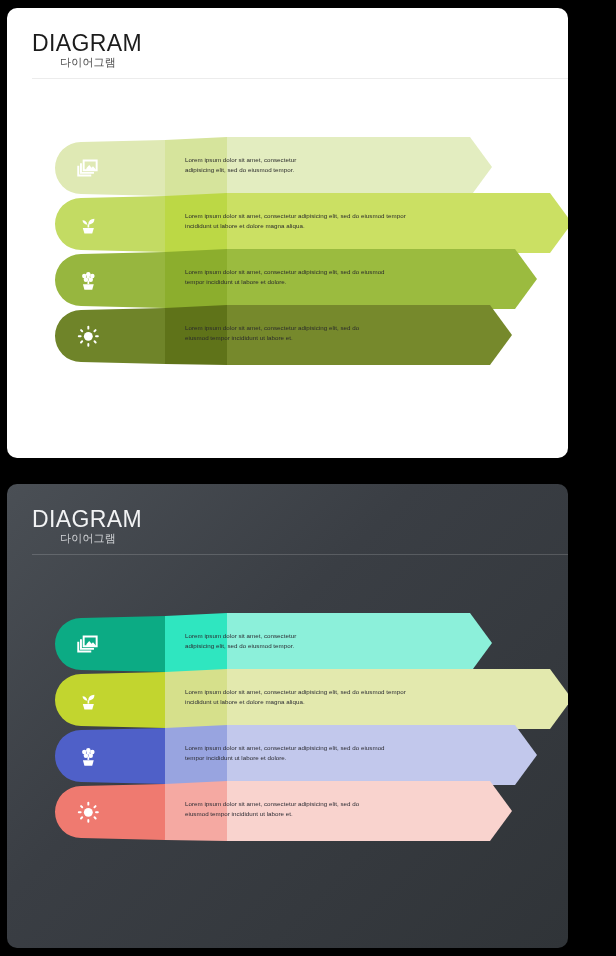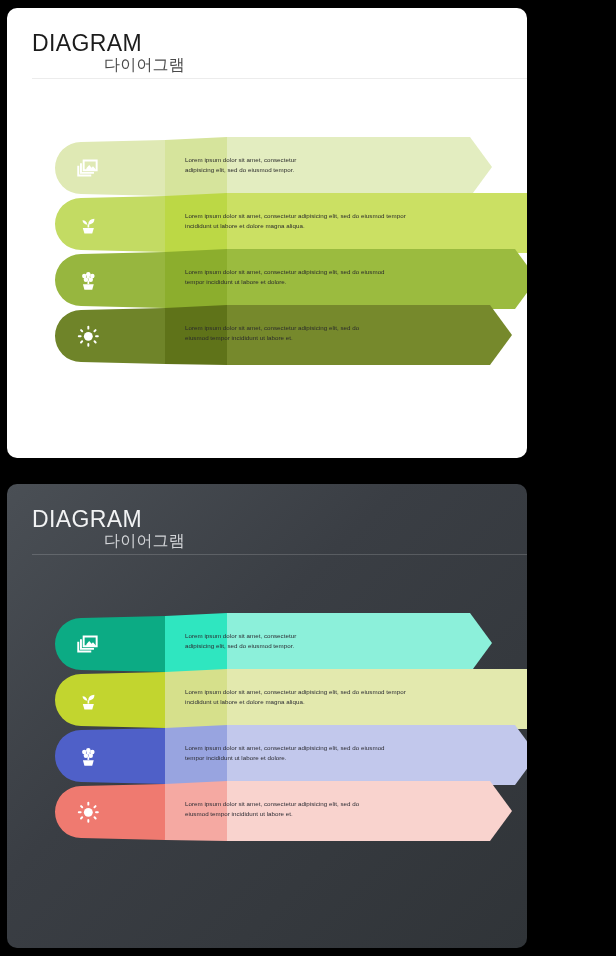--- a/index.html
+++ b/index.html
@@ -7,21 +7,21 @@
     width: 616px; height: 956px;
     background: #000000;
     font-family: "Liberation Sans", sans-serif;
     overflow: hidden;
   }
   .stage { position: relative; width: 616px; height: 956px; background: #000; }
 
   .panel {
     position: absolute;
     left: 7px;
-    width: 520px;
+    width: 561px;
     border-radius: 10px;
     overflow: hidden;
   }
   .panel-light {
     top: 8px; height: 450px;
     background: #ffffff;
   }
   .panel-dark {
     top: 484px; height: 464px;
     background: linear-gradient(135deg, #4a4f55 0%, #3a3e44 40%, #303438 100%);
@@ -31,23 +31,22 @@
   .title {
     position: absolute;
     left: 25px; top: 22px;
     font-size: 23px;
     letter-spacing: 0.4px;
     font-weight: 400;
   }
   .subtitle {
     position: absolute;
     left: 53px; top: 47px;
-    font-size: 16px;
+    font-size: 11px;
     letter-spacing: 0.2px;
-    margin-left: 44px;
   }
   .panel-light .title { color: #1c1c1c; }
   .panel-light .subtitle { color: #4a4a4a; }
   .panel-dark .title { color: #f2f3f4; }
   .panel-dark .subtitle { color: #d3d5d8; }
 
   .divider {
     position: absolute;
     left: 25px; top: 70px;
     width: 550px; height: 1px;

